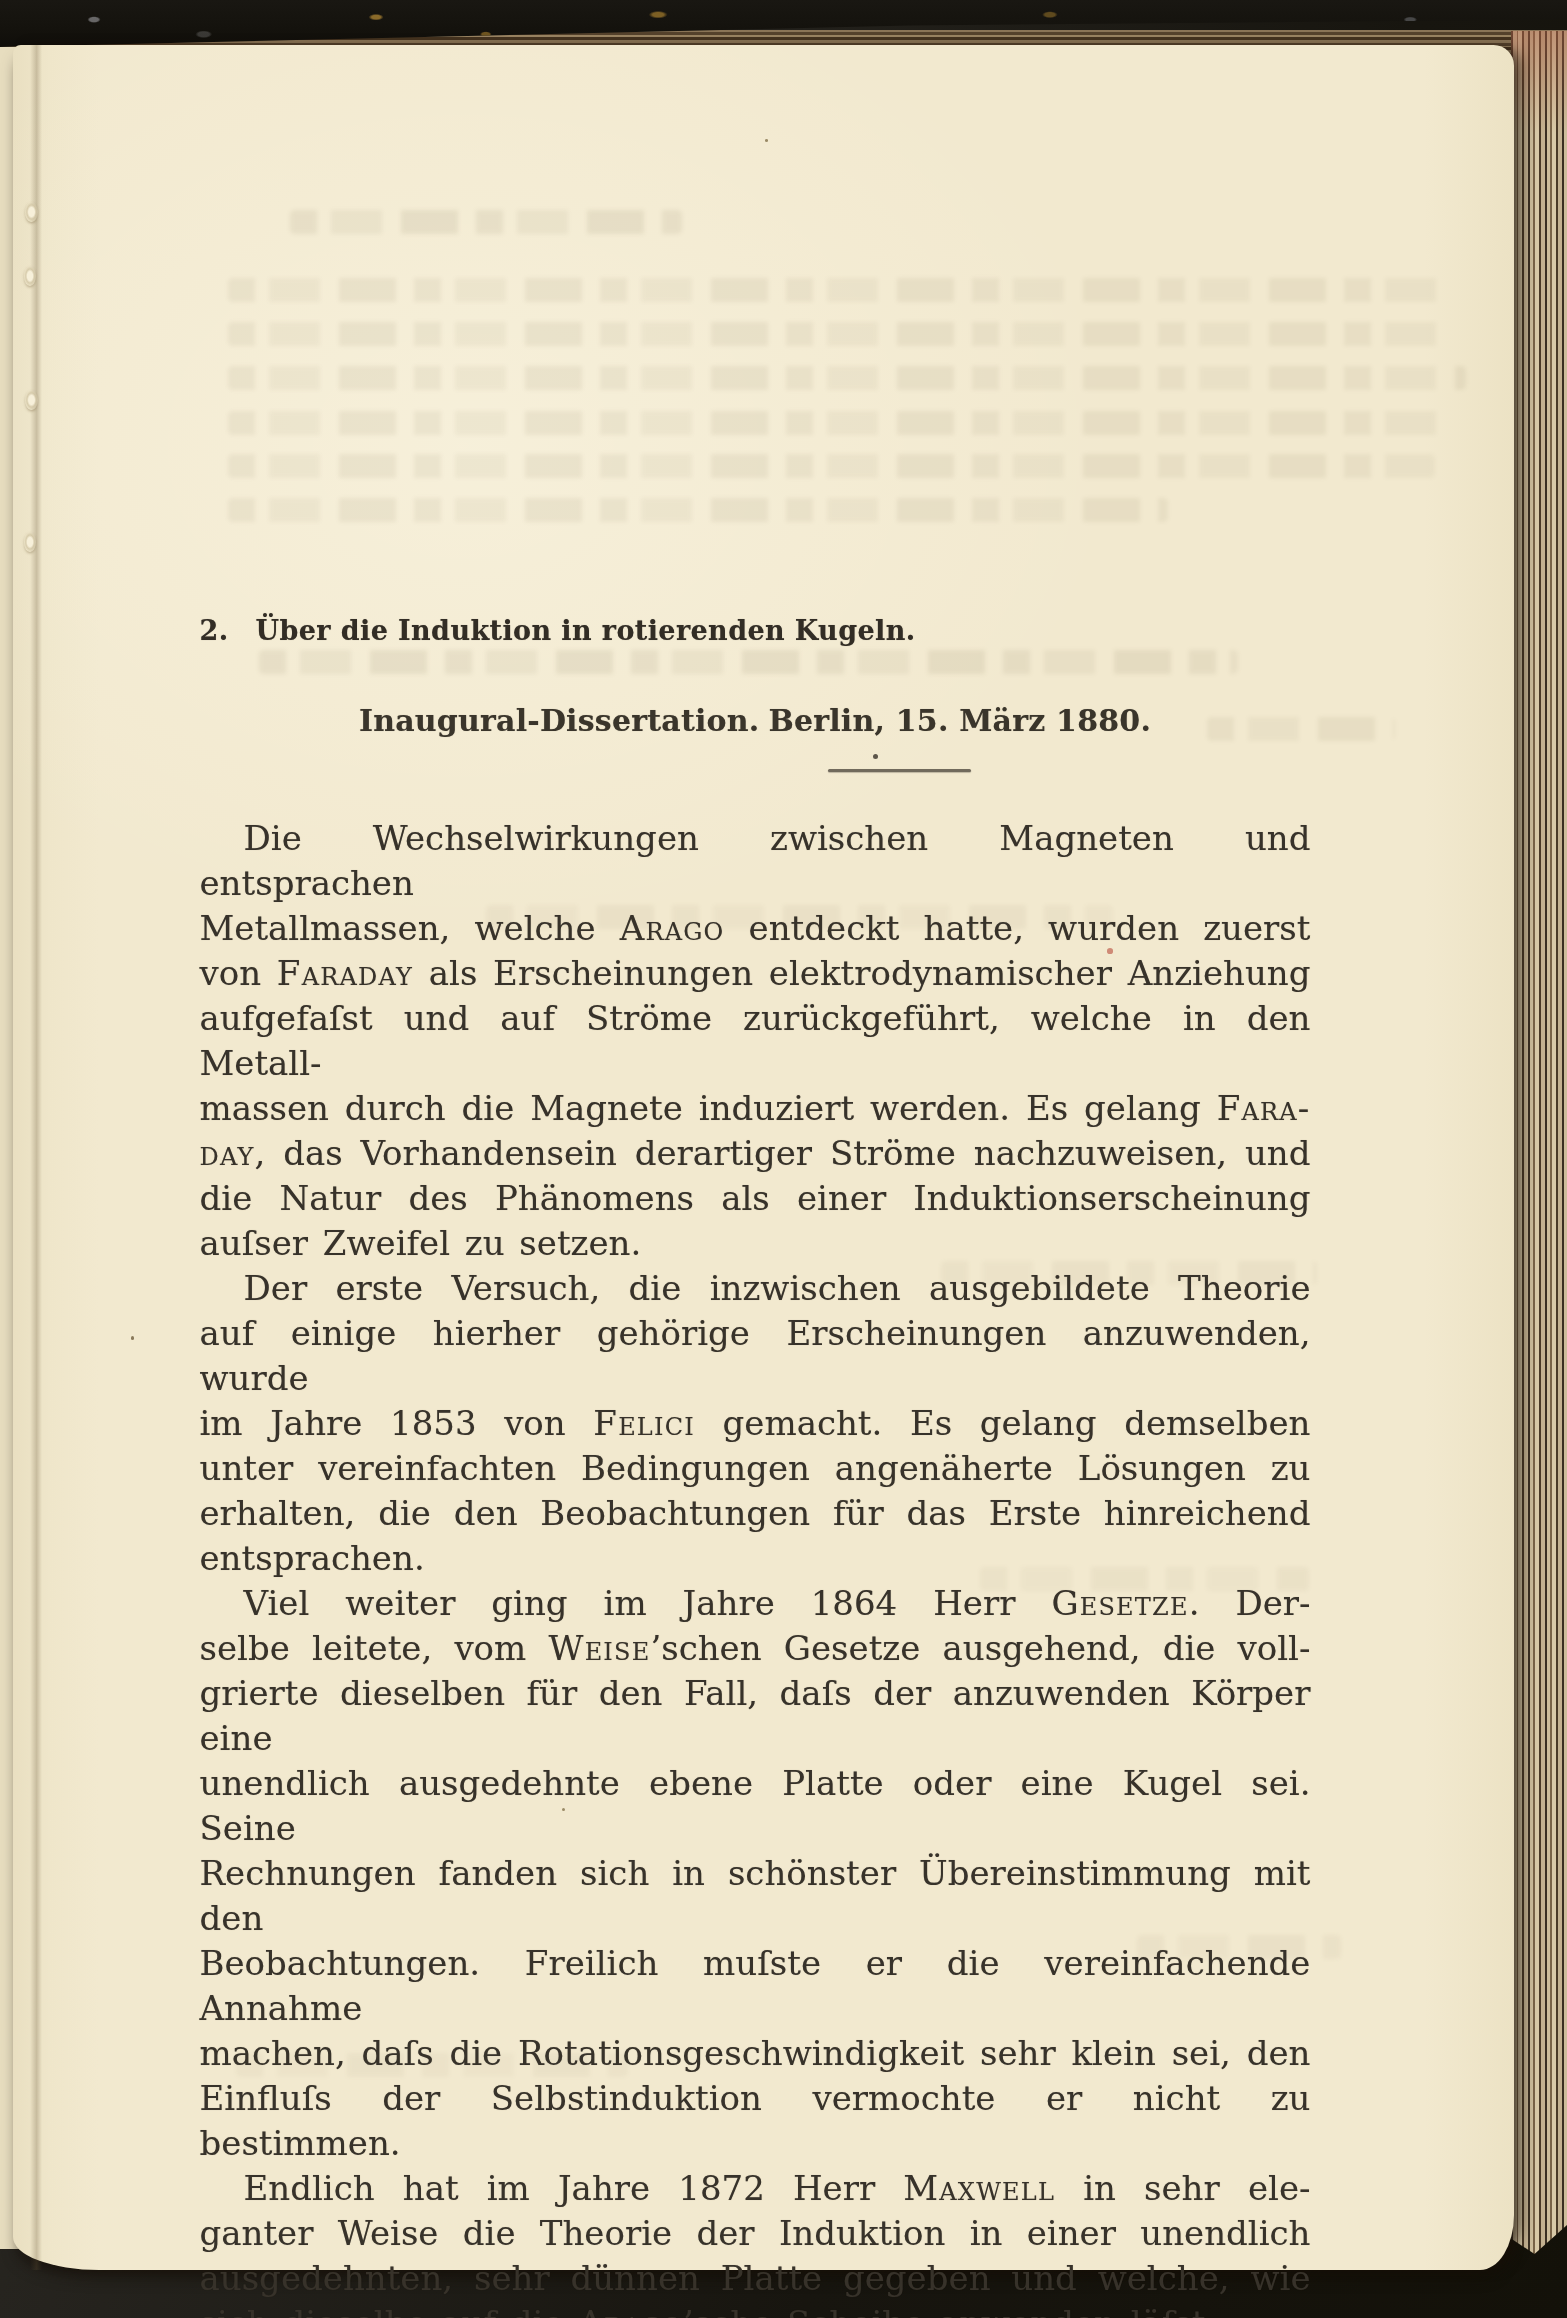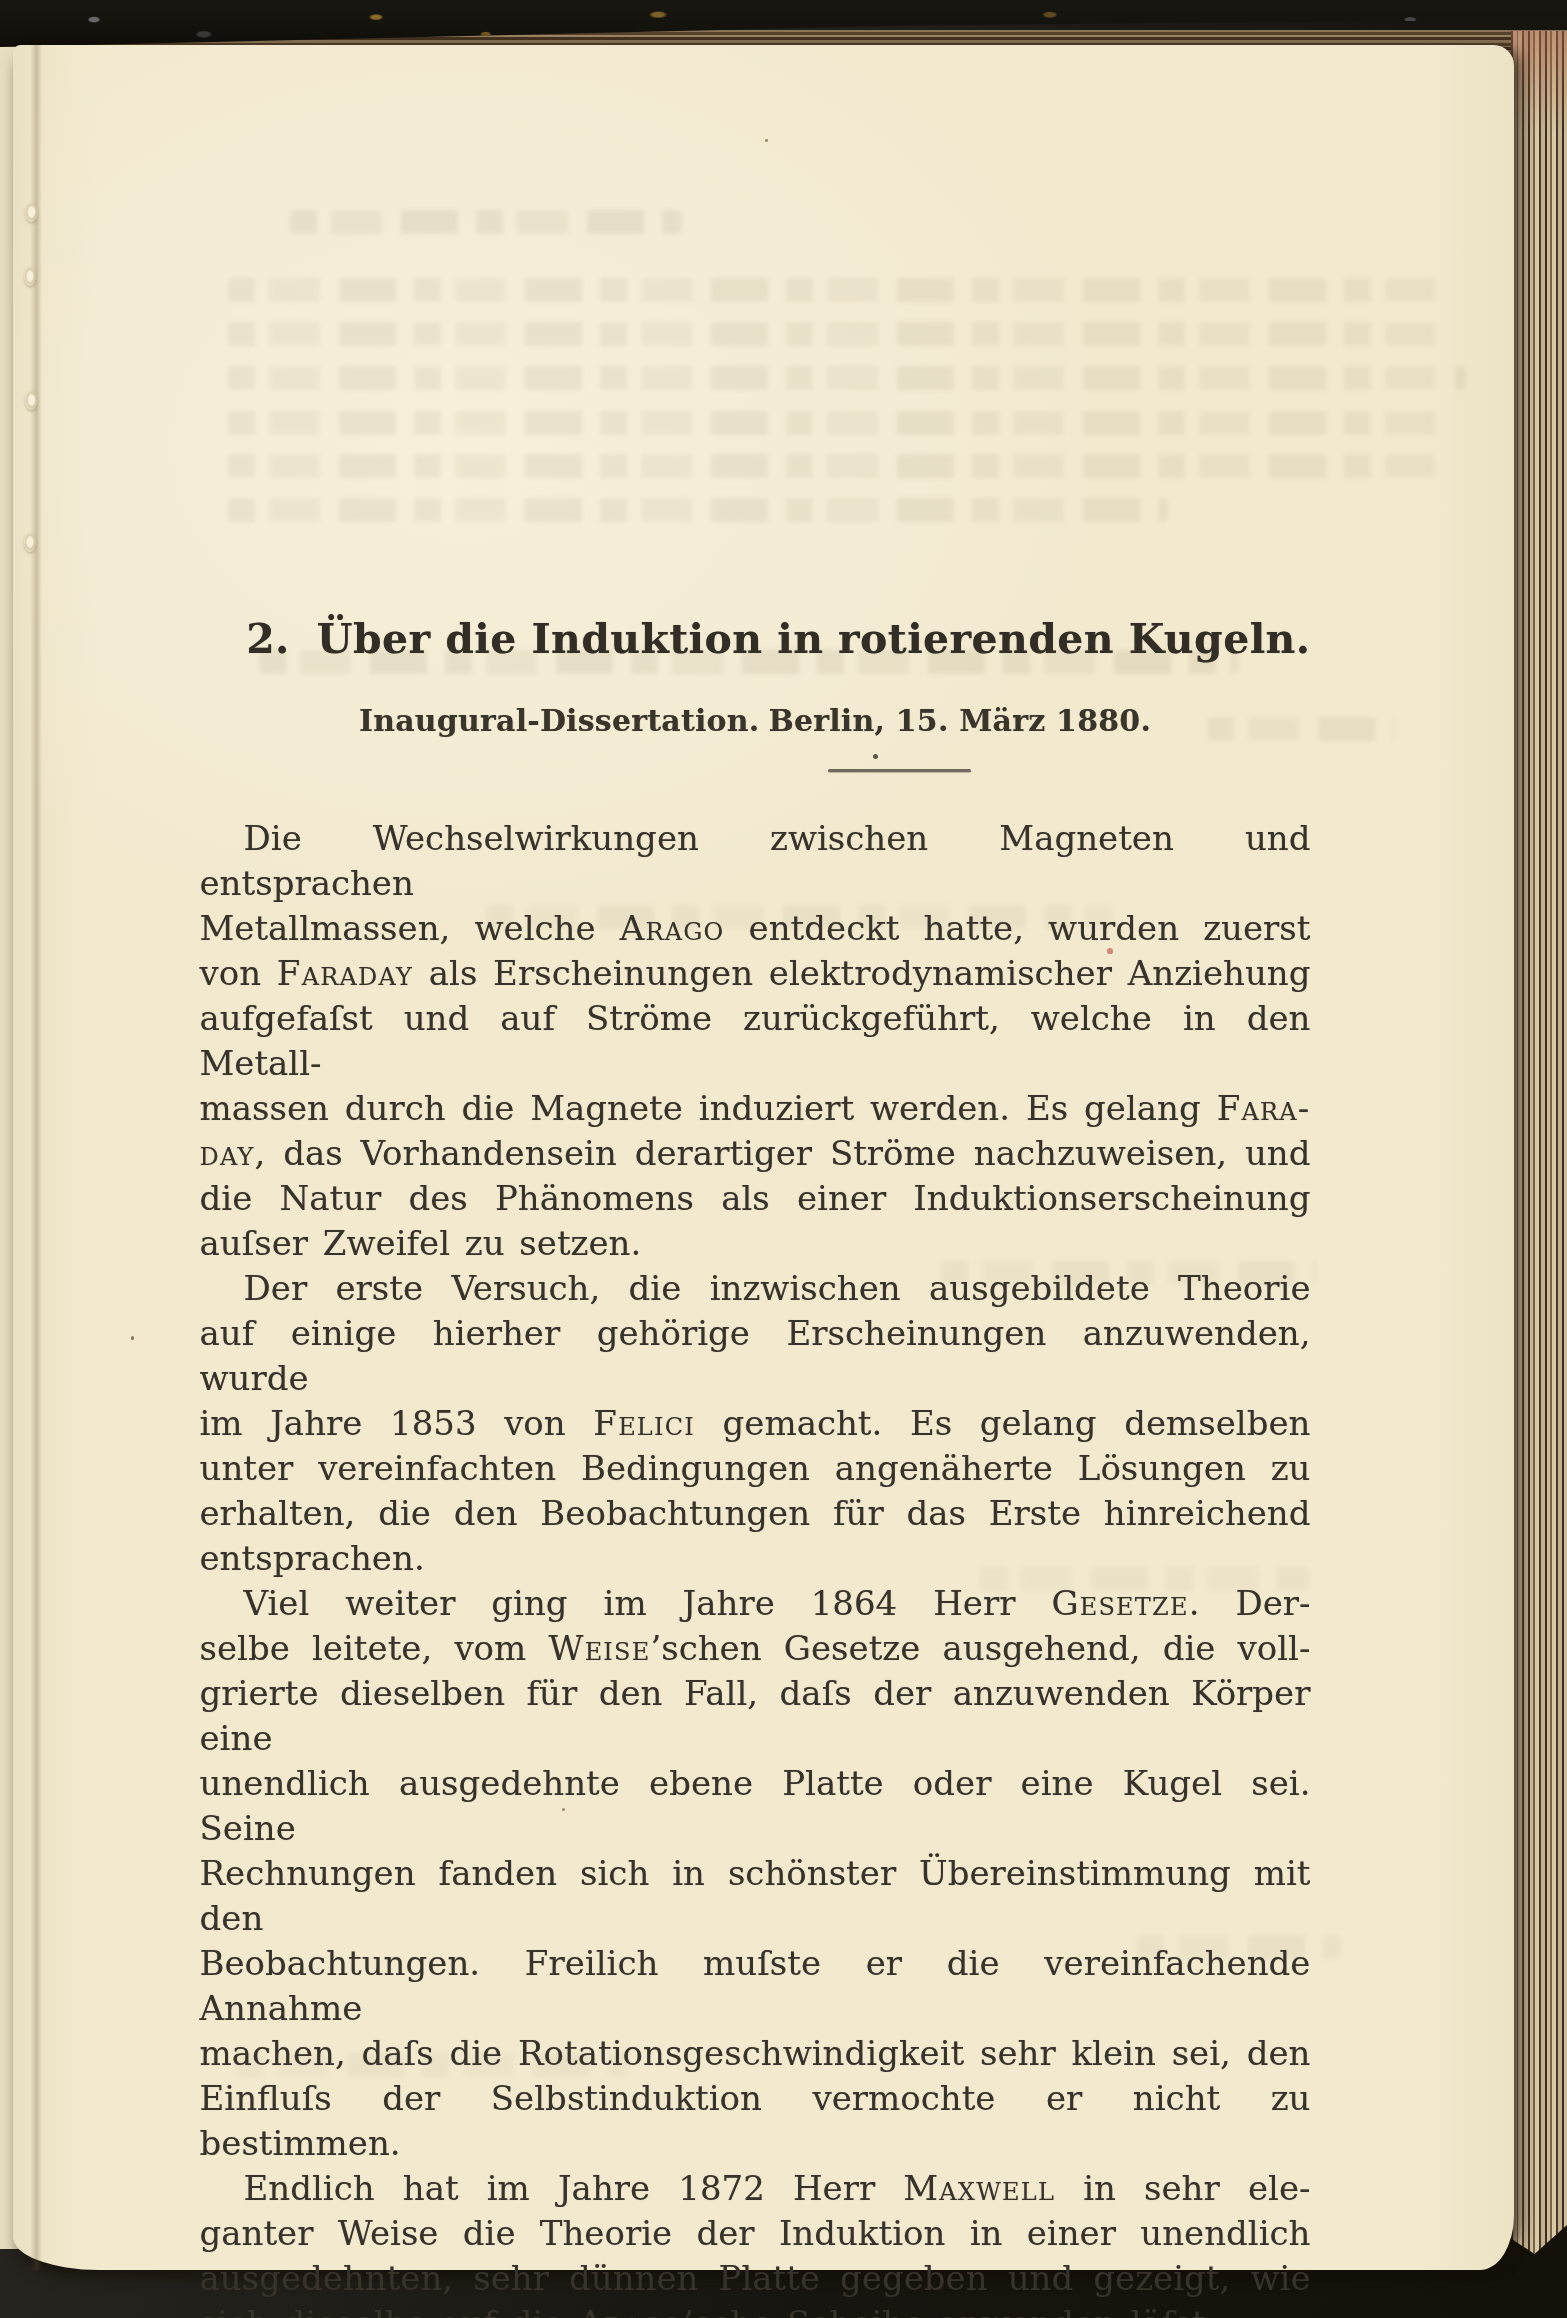--- a/index.html
+++ b/index.html
@@ -48,22 +48,22 @@
         background:radial-gradient(closest-side,#f7f0da 0 45%,rgba(210,198,165,.8) 70%,transparent 100%);
         box-shadow:0 1.6px 2.4px rgba(120,100,60,.35);}
 
   
   .ghost{position:absolute;height:23.5px;filter:blur(2px);opacity:.42;border-radius:4.7px;
         background:repeating-linear-gradient(90deg,rgba(128,116,86,.22) 0 27px,rgba(128,116,86,0) 27px 41px,rgba(128,116,86,.17) 41px 92px,rgba(128,116,86,0) 92px 111px,rgba(128,116,86,.24) 111px 168px,rgba(128,116,86,0) 168px 186px);}
   .speck{position:absolute;border-radius:50%;}
 
   
   .content-col{position:absolute;left:187px;top:0;width:1111px;height:100%;}
-  .doc-title{position:absolute;left:0;top:570px;width:100%;text-align:right;
-        font-size:41px;font-weight:bold;color:#322d25;letter-spacing:0.4px;
+  .doc-title{position:absolute;left:0;top:570px;width:100%;text-align:left;
+        font-size:27px;font-weight:bold;color:#322d25;letter-spacing:0.4px;
         text-shadow:0 0 0.8px rgba(50,45,37,.45);white-space:nowrap;}
   .doc-title .num{margin-right:27px;}
   .doc-subtitle{position:absolute;left:0;top:658px;width:100%;text-align:center;
         font-size:30px;font-weight:bold;color:#3a352b;letter-spacing:0.2px;
         text-shadow:0 0 0.8px rgba(55,48,38,.4);white-space:nowrap;}
   .doc-subtitle .part2{margin-left:9px;}
   .rule-wrap{position:absolute;left:628px;top:718px;width:143px;height:15.7px;}
   .rule-line{position:absolute;left:0;top:6.3px;width:143px;height:3.1px;background:#716a5c;
         box-shadow:0 0.8px 0.8px rgba(113,106,92,.5);border-radius:1.6px;}
   .rule-dot{position:absolute;left:45px;top:-9.4px;width:5.5px;height:5.5px;border-radius:50%;background:#5d564a;}
@@ -151,21 +151,21 @@
             <div class="line">grierte dieselben für den Fall, daſs der anzuwenden Körper eine</div>
             <div class="line">unendlich ausgedehnte ebene Platte oder eine Kugel sei. Seine</div>
             <div class="line">Rechnungen fanden sich in schönster Übereinstimmung mit den</div>
             <div class="line">Beobachtungen. Freilich muſste er die vereinfachende Annahme</div>
             <div class="line">machen, daſs die Rotationsgeschwindigkeit sehr klein sei, den</div>
             <div class="line last">Einfluſs der Selbstinduktion vermochte er nicht zu bestimmen.</div>
           </div>
           <div class="para">
             <div class="line first">Endlich hat im Jahre 1872 Herr <span class="sc">Maxwell</span> in sehr ele-</div>
             <div class="line">ganter Weise die Theorie der Induktion in einer unendlich</div>
-            <div class="line">ausgedehnten, sehr dünnen Platte gegeben und gezeigt, wie</div>
+            <div class="line">ausgedehnten, sehr dünnen Platte gegeben und welche, wie</div>
             <div class="line last">sich dieselbe auf die <span class="sc">Arago</span>’sche Scheibe anwenden läſst.</div>
           </div>
         </div>
     </div>
   </div>
 
 </div>
 
 
 </body></html>

